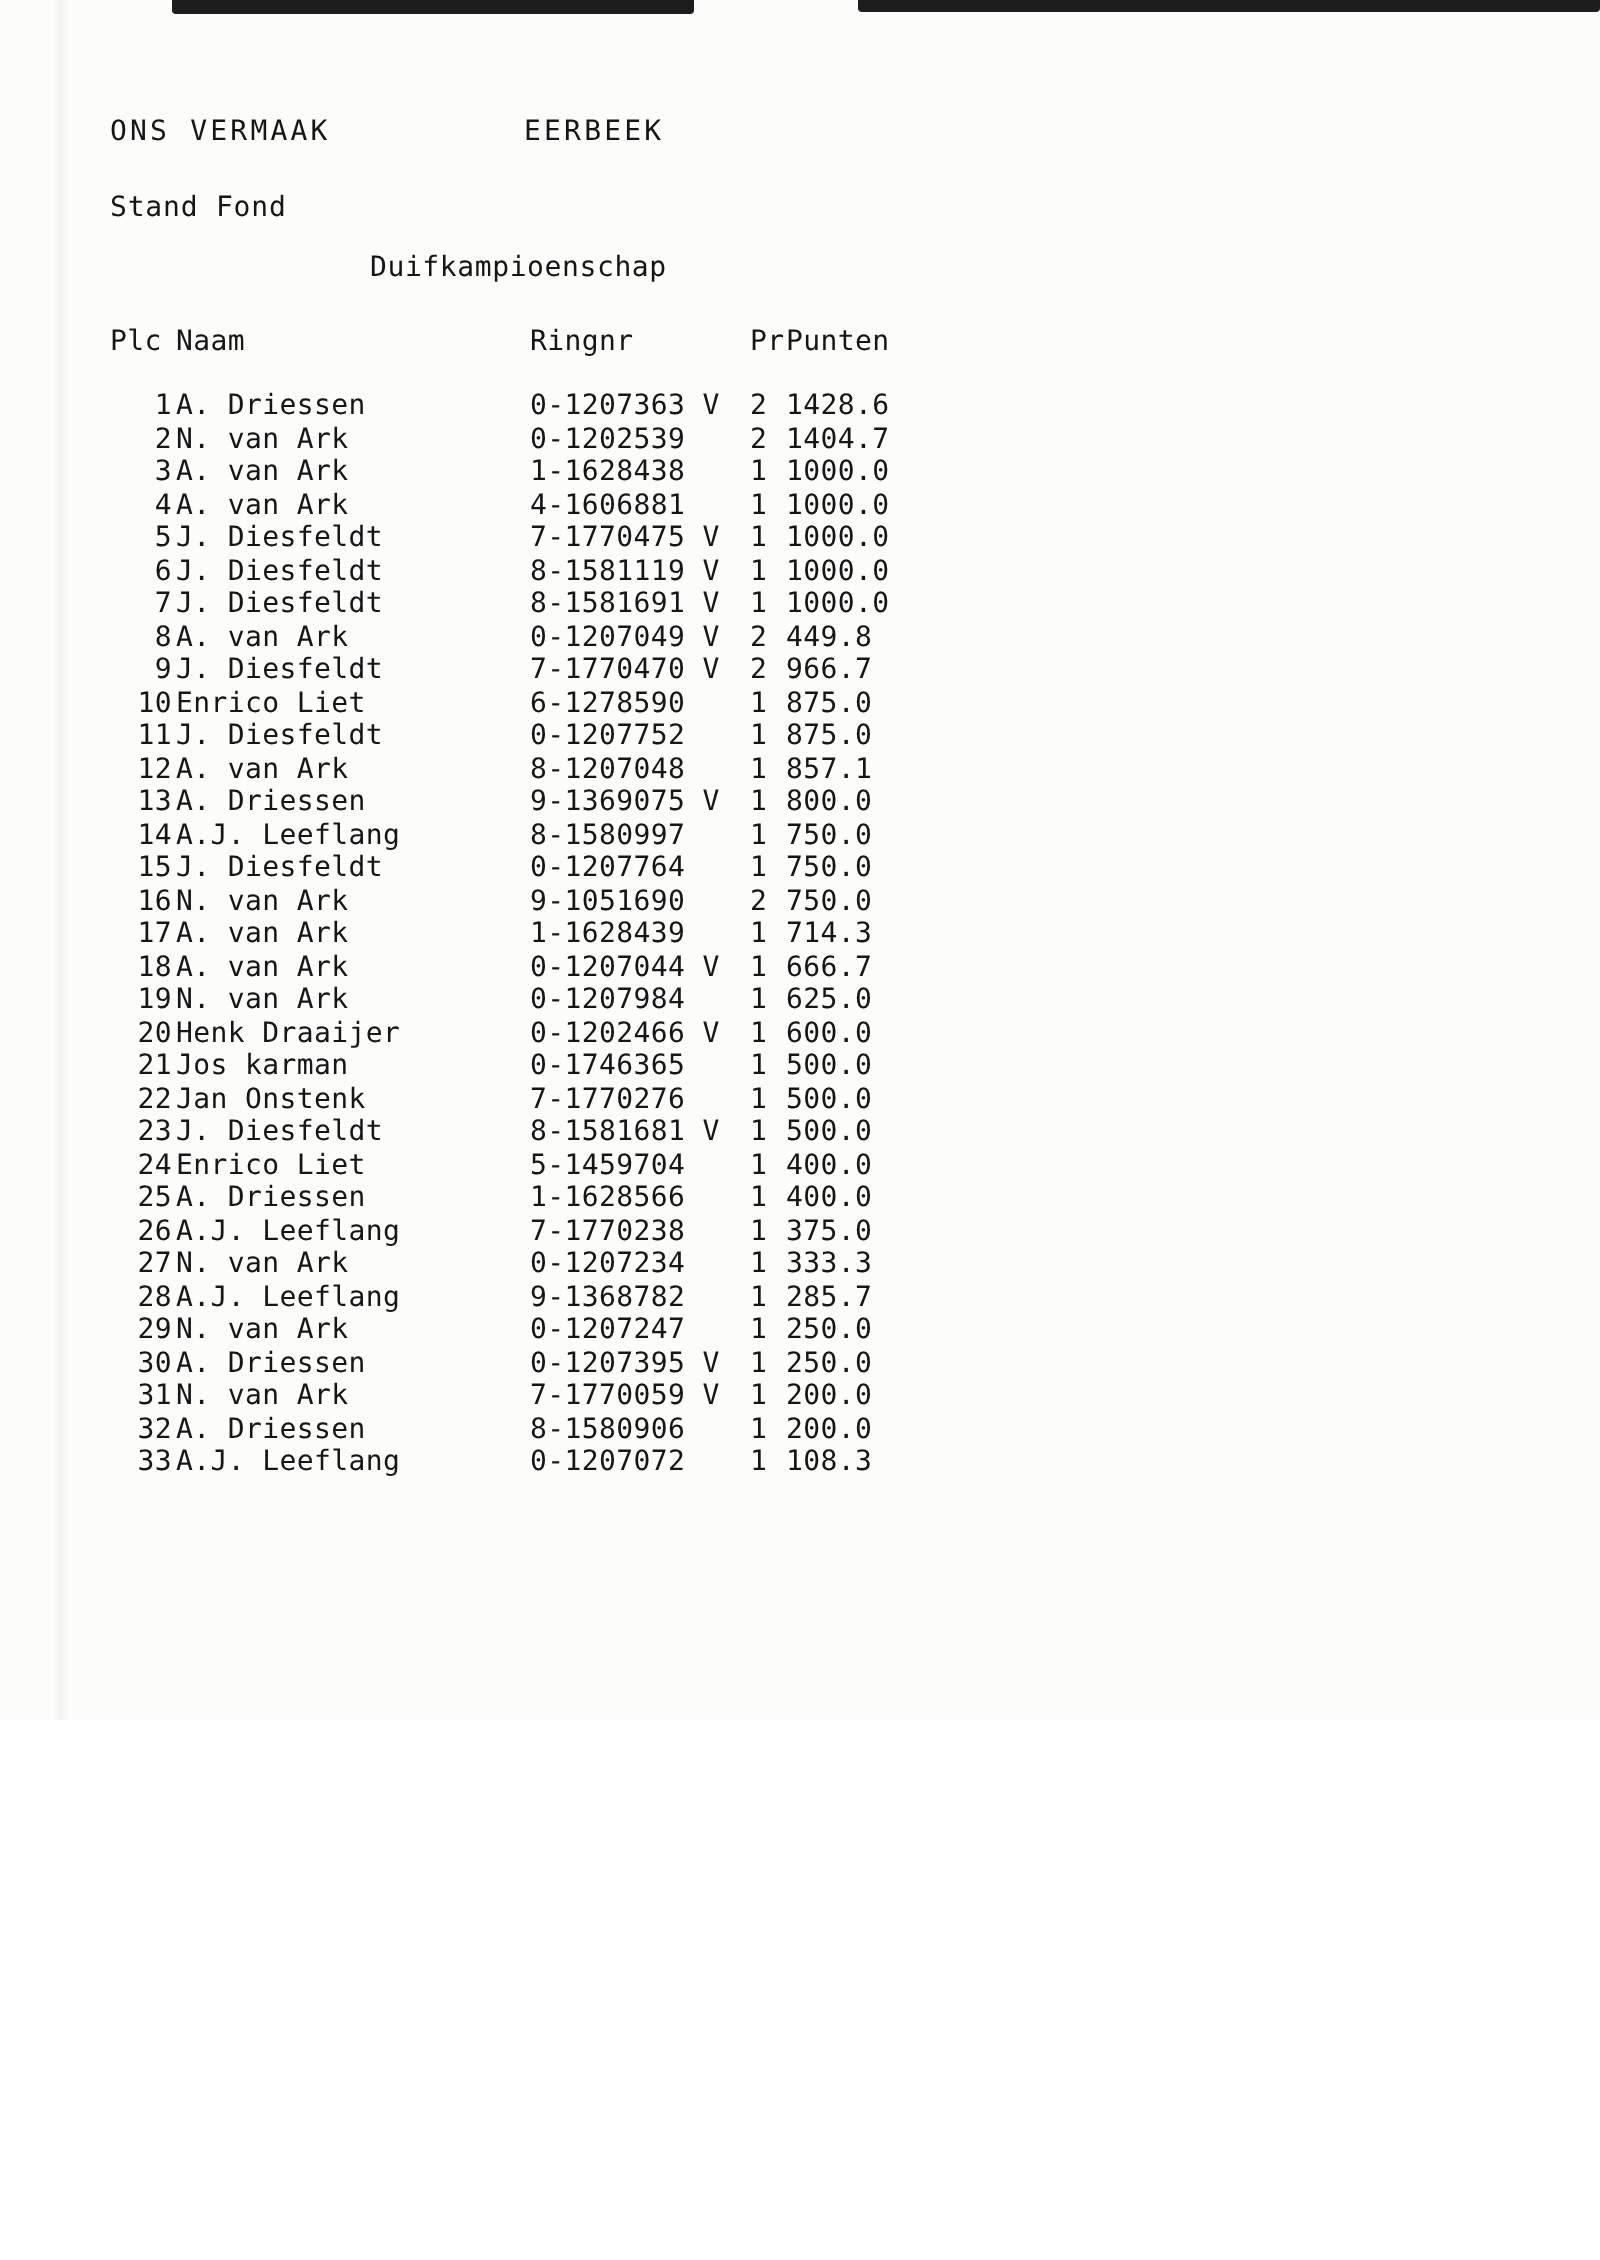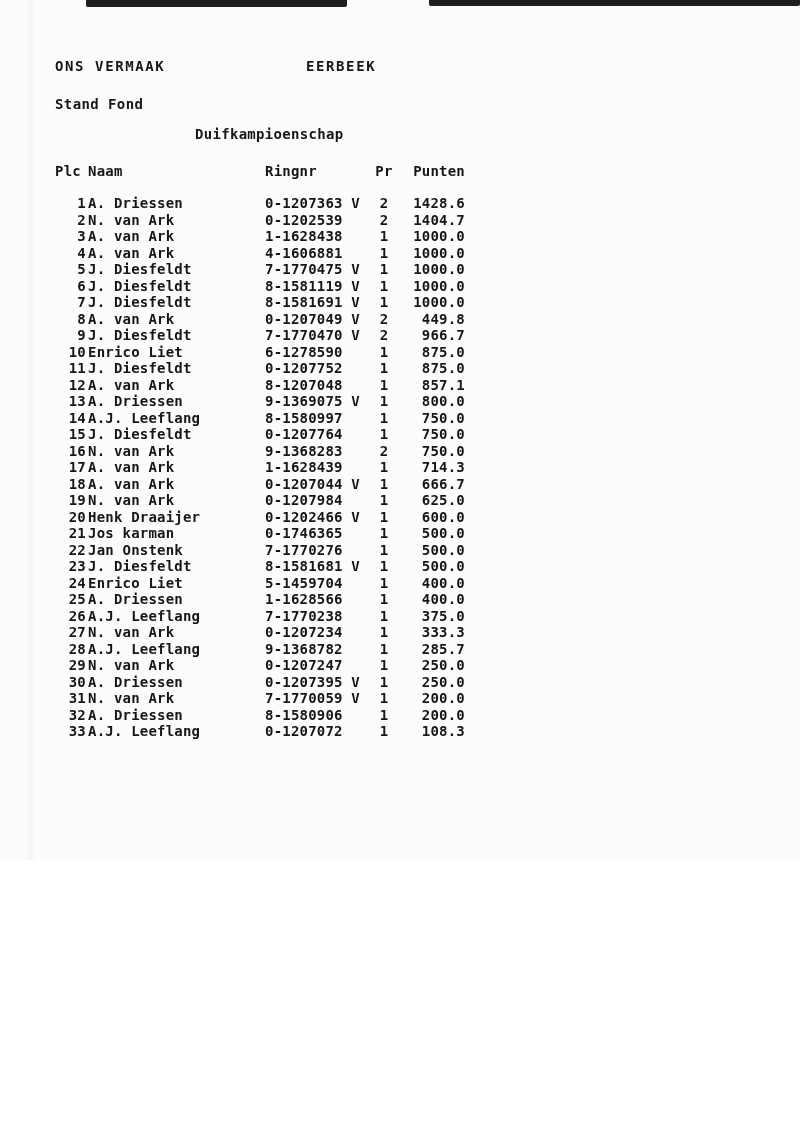--- a/index.html
+++ b/index.html
@@ -7,21 +7,21 @@
     padding: 0;
     background: #ffffff;
   }
   .page {
     position: relative;
     width: 800px;
     height: 860px;
     background: #fcfcfa;
     overflow: hidden;
     font-family: "DejaVu Sans Mono", "Liberation Mono", monospace;
-    font-weight: 700;
+    font-weight: 400;
     color: #161616;
   }
   
   .scan-bar {
     position: absolute;
     top: 0;
     background: #1d1d1d;
     border-radius: 0 0 2px 2px;
   }
   .scan-bar-1 { left: 86px;  width: 261px; height: 7px; }
@@ -51,31 +51,30 @@
     position: absolute;
     top: 0; left: 0;
     letter-spacing: 1.6px;
     white-space: nowrap;
   }
   .club-city {
     position: absolute;
     left: 207px;
     top: 0;
     white-space: nowrap;
-    margin-left: 44px;
   }
   .subtitle {
     position: absolute;
     top: 38px; left: 0;
     letter-spacing: 0.4px;
     white-space: nowrap;
   }
   .title {
     position: absolute;
-    top: 68px; left: 140px;
+    top: 68px; left: 130px;
     letter-spacing: 0.3px;
     white-space: nowrap;
   }
   .row {
     display: grid;
     grid-template-columns: 33px 177px 110px 18px 72px;
     line-height: 16.5px;
     letter-spacing: 0.2px;
     white-space: pre;
   }
@@ -83,22 +82,22 @@
     position: absolute;
     top: 105px; left: 0; right: 0;
   }
   .tbody {
     position: absolute;
     top: 137px; left: 0; right: 0;
   }
   .c-plc    { text-align: right; padding-right: 2px; }
   .c-naam   { text-align: left; }
   .c-ringnr { text-align: left; }
-  .c-pr     { text-align: center; }
-  .c-punten { text-align: right; }
+  .c-pr     { text-align: left; }
+  .c-punten { }
   .thead .c-plc { text-align: center; padding-right: 16px; }
 </style>
 </head>
 <body>
 
 <div class="page">
 
   <div class="scan-bar scan-bar-1"></div>
   <div class="scan-bar scan-bar-2"></div>
   <div class="scan-edge-left"></div>
@@ -241,21 +240,21 @@
       <span class="c-plc">15</span>
       <span class="c-naam">J. Diesfeldt</span>
       <span class="c-ringnr">0-1207764</span>
       <span class="c-pr">1</span>
       <span class="c-punten">750.0</span>
     </div>
 
     <div class="row">
       <span class="c-plc">16</span>
       <span class="c-naam">N. van Ark</span>
-      <span class="c-ringnr">9-1368283</span>
+      <span class="c-ringnr">9-1051690</span>
       <span class="c-pr">2</span>
       <span class="c-punten">750.0</span>
     </div>
 
     <div class="row">
       <span class="c-plc">17</span>
       <span class="c-naam">A. van Ark</span>
       <span class="c-ringnr">1-1628439</span>
       <span class="c-pr">1</span>
       <span class="c-punten">714.3</span>

